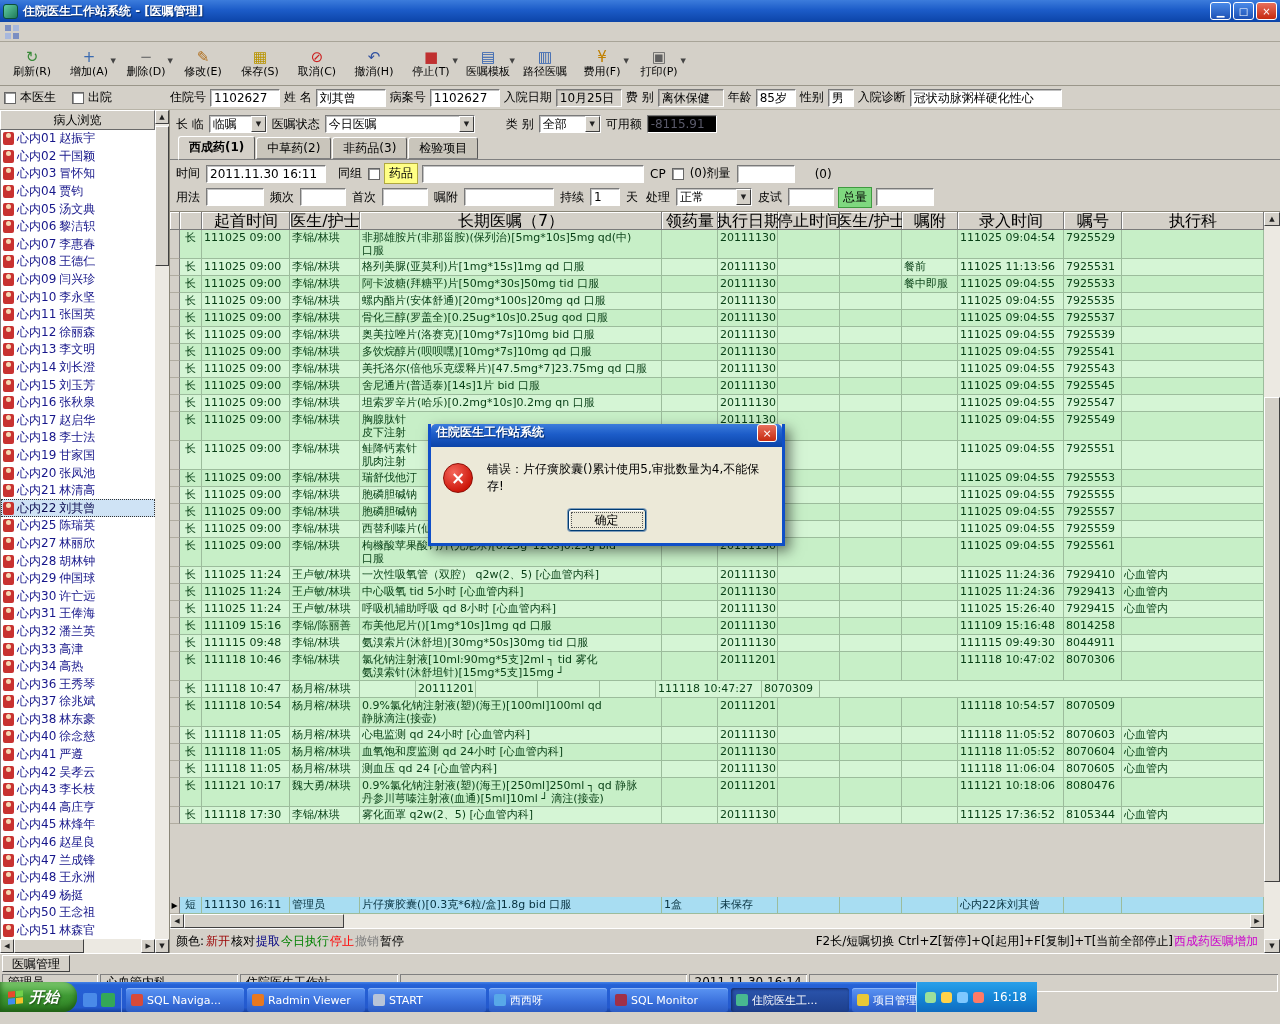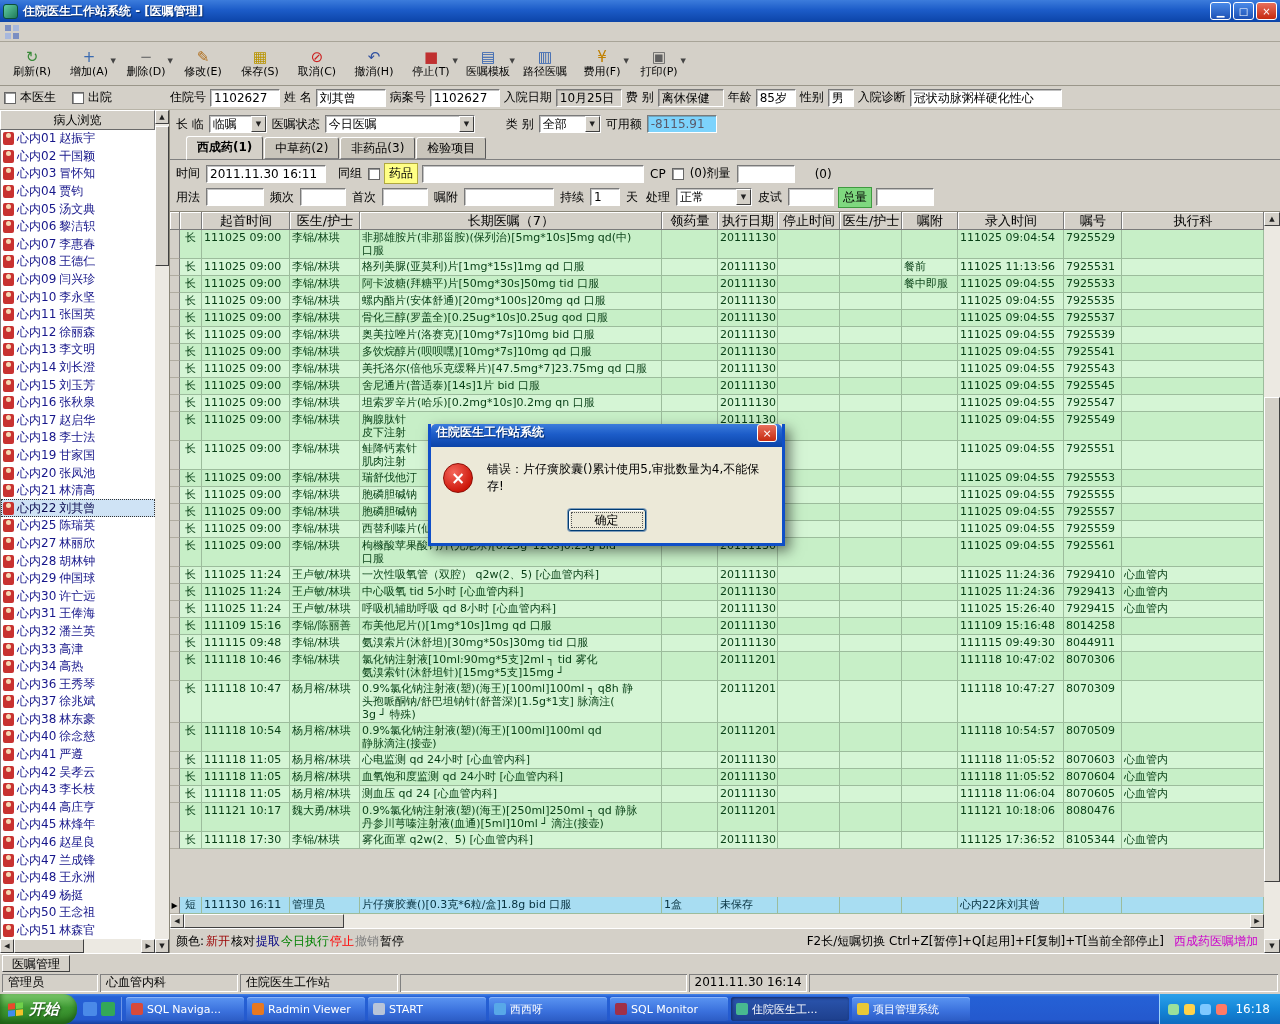--- a/index.html
+++ b/index.html
@@ -27,21 +27,21 @@
 .tbtn .ticon{font-size:15px;line-height:16px;height:16px}
 .tbtn .tlabel{font-size:11px;line-height:12px;white-space:nowrap}
 .tbtn .tarrow{position:absolute;right:1px;top:14px;font-size:7px;color:#444}
 
 .inforow1{height:24px;display:flex;align-items:center;gap:4px;padding:0 4px;border-bottom:1px solid #b8b4a8;white-space:nowrap}
 .left-checks{width:162px;display:flex;align-items:center;gap:4px;flex:0 0 auto}
 .lbl{white-space:nowrap}
 .cb{width:12px;height:12px;background:#fff;border:1px solid #666;box-shadow:inset 1px 1px 0 #999;flex:0 0 auto}
 .field{height:18px;line-height:16px;padding:0 3px;background:#fff;border:1px solid;border-color:#7a7a7a #fff #fff #7a7a7a;box-shadow:inset 1px 1px 0 rgba(80,80,80,.35);overflow:hidden;white-space:nowrap}
 .field.gray{background:#d4d0c8}
-.field.pink{background:#7dd3fc;color:#5a5a6a}
+.field.pink{background:#000000;color:#5a5a6a}
 .w70{width:70px}.w66{width:66px}.w40{width:40px}.w26{width:26px}.w150{width:152px}
 .dd{position:relative;padding-right:0}
 .dd-btn{position:absolute;right:0;top:0;bottom:0;width:15px;background:#d4d0c8;border:1px solid;border-color:#fff #404040 #404040 #fff;font-size:7px;display:flex;align-items:center;justify-content:center;color:#222}
 
 .main{height:843px;display:flex}
 .sidebar{width:170px;display:flex;border-right:1px solid #8a8678}
 .side-col{width:156px;display:flex;flex-direction:column}
 .side-header{height:20px;background:#d4d0c8;border:1px solid;border-color:#fff #6a6a6a #6a6a6a #fff;text-align:center;line-height:18px}
 .plist{flex:1;background:#fff;overflow:hidden;border-left:1px solid #808080}
 .pitem{height:17.6px;display:flex;align-items:center;gap:3px;padding:0 2px;color:#16168a;white-space:nowrap}
@@ -50,55 +50,55 @@
 .p-icon::before{content:"";position:absolute;top:1px;left:3px;width:5px;height:5px;background:#f6d7b2;border-radius:50%}
 
 .sb-v{width:14px;display:flex;flex-direction:column;background:#ece9e2}
 .sb-h{height:14px;display:flex;background:#ece9e2}
 .sb-btn{flex:0 0 14px;background:#d4d0c8;border:1px solid;border-color:#fff #404040 #404040 #fff;font-size:7px;display:flex;align-items:center;justify-content:center;color:#222}
 .sb-track{flex:1;position:relative}
 .sb-thumb{position:absolute;background:#d4d0c8;border:1px solid;border-color:#fff #404040 #404040 #fff}
 
 .content{flex:1;display:flex;flex-direction:column;min-width:0}
 .filterrow{height:28px;display:flex;align-items:center;gap:5px;padding:0 6px;white-space:nowrap}
-.tabsrow{height:22px;display:flex;align-items:flex-end;padding:0 16px;gap:1px;border-bottom:1px solid #808080}
+.tabsrow{height:22px;display:flex;align-items:flex-end;padding:0 8px;gap:1px;border-bottom:1px solid #808080}
 .tab{padding:2px 10px 1px;background:#c9c5bb;border:1px solid;border-color:#fff #585858 #808080 #fff;border-radius:3px 3px 0 0;font-size:12px}
 .tab.active{background:#d4d0c8;position:relative;top:1px;padding-bottom:3px;font-weight:bold}
 .formarea{height:52px;border-bottom:1px solid #8a8678;padding:2px 4px;display:flex;flex-direction:column;justify-content:space-around}
 .frow{display:flex;align-items:center;gap:4px;white-space:nowrap}
 .flbl{padding:0 2px}
 .flbl.yellow{background:#ffff86;border:1px solid #b0a840;padding:1px 4px}
 .flbl.green{background:#7fd87f;border:1px solid #3f9a3f;padding:1px 4px}
 .f-w120{width:120px}.f-w222{width:222px}.f-w58{width:58px}.f-w46{width:46px}.f-w90{width:90px}.f-w30{width:30px}.f-w76{width:76px}
 
 .tablewrap{flex:1;display:flex;min-height:0}
 .tablecol{flex:1;display:flex;flex-direction:column;min-width:0}
 .thead{height:18px;display:flex;background:#d4d0c8;flex:0 0 auto}
-.thead .tc{box-shadow:inset -1px -1px 0 #7a7a7a,inset 1px 1px 0 #fff;background:#d4d0c8;display:flex;align-items:center;justify-content:center;font-size:13px;overflow:hidden;white-space:nowrap}
+.thead .tc{box-shadow:inset -1px -1px 0 #7a7a7a,inset 1px 1px 0 #fff;background:#d4d0c8;display:flex;align-items:center;justify-content:center;font-size:16px;overflow:hidden;white-space:nowrap}
 .tbody{flex:1;display:flex;flex-direction:column;overflow:hidden;background:#d4d0c8}
 .trow{display:flex;min-height:17px;background:#c7efc7;color:#063e14;font-size:11px;flex:0 0 auto}
 .trow.alt{background:#d5f5d5}
 .trow.selected{background:#a8ddf2;color:#06303e;margin-top:auto}
 .trow .tc{border-right:1px solid #9cbc9c;border-bottom:1px solid #9cbc9c;padding:1px 2px;line-height:13px;overflow:hidden}
 .trow .c-gutter{background:#d4d0c8;border-right:1px solid #808080;border-bottom:1px solid #b0aca0;font-size:8px;color:#000;display:flex;align-items:center;justify-content:center;padding:0}
 .tc{flex:0 0 auto}
 .c-gutter{width:10px}.c-type{width:22px;text-align:center}.c-start{width:88px}.c-doc{width:70px}.c-order{width:302px;white-space:pre-line}.c-qty{width:56px}.c-exec{width:60px}.c-stop{width:62px}.c-stopdoc{width:62px}.c-note{width:56px}.c-entry{width:106px}.c-no{width:58px}.c-dept{flex:1 1 auto;width:auto}
 
 .legend{height:21px;display:flex;align-items:center;gap:2px;padding:12px 6px;font-size:12px;white-space:nowrap;border-top:1px solid #fff}
 .legend-items{display:flex;gap:0}
 .legend-item{margin-right:1px}
-.legend-right{margin-left:auto;display:flex;gap:10px}
+.legend-right{margin-left:auto;display:flex;gap:1px}
 
 .modulebar{height:19px;background:#d4d0c8;border-top:1px solid #fff;display:flex;align-items:flex-end;padding:0 2px}
 .module-tab{border:1px solid;border-color:#fff #404040 #404040 #fff;background:#d4d0c8;padding:0 9px;font-size:12px;height:17px;line-height:16px}
 .statusbar{height:22px;background:#d4d0c8;display:flex;align-items:center;padding:1px 2px;gap:2px}
 .sb-panel{height:18px;line-height:16px;padding:0 6px;box-shadow:inset 1px 1px 0 #808080,inset -1px -1px 0 #fff;white-space:nowrap;overflow:hidden}
 .sp1{width:96px}.sp2{width:138px}.sp3{width:158px}.sp4{flex:1.2}.sp5{width:118px}.sp6{flex:2}
 
-.taskbar{position:absolute;left:0;bottom:0;width:1280px;height:30px;background:linear-gradient(180deg,#4584e8 0%,#2561d6 9%,#2459ce 85%,#16409e 100%);display:flex;align-items:center;color:#fff}
+.taskbar{position:absolute;left:0;bottom:12px;width:1037px;height:30px;background:linear-gradient(180deg,#4584e8 0%,#2561d6 9%,#2459ce 85%,#16409e 100%);display:flex;align-items:flex-end;color:#fff}
 .startbtn{height:30px;flex:0 0 auto;background:linear-gradient(180deg,#7ecb6f 0%,#3f9a34 45%,#2d7d22 100%);border-radius:0 14px 14px 0;display:flex;align-items:center;gap:6px;padding:0 18px 0 8px;font-size:15px;font-weight:bold;font-style:italic;text-shadow:1px 1px 2px #1c4a14;box-shadow:inset 0 -3px 6px #1d5c14}
 .winflag{display:grid;grid-template-columns:7px 7px;grid-template-rows:6px 6px;gap:1px;transform:skewY(-6deg)}
 .winflag i{display:block}
 .winflag i:nth-child(1){background:#e84a2c}.winflag i:nth-child(2){background:#6fd04a}.winflag i:nth-child(3){background:#3f8cf0}.winflag i:nth-child(4){background:#f4c22a}
 .quicklaunch{display:flex;align-items:center;gap:4px;padding:0 6px;border-right:1px solid #6d96e8;height:24px}
 .ql-icon{width:14px;height:14px;border-radius:2px}
 .taskbtns{flex:1;display:flex;gap:3px;padding:0 4px;overflow:hidden}
 .taskbtn{flex:0 0 118px;height:24px;border-radius:3px;background:linear-gradient(180deg,#5a94f2,#3a70dc 60%,#2c5cc4);box-shadow:inset 0 1px 0 #8ab4f8;display:flex;align-items:center;gap:4px;padding:0 5px;font-size:11px;overflow:hidden}
 .taskbtn.active{background:linear-gradient(180deg,#2b55ae,#1d3f8c);box-shadow:inset 1px 1px 3px #122a64}
 .tb-icon{width:12px;height:12px;border-radius:2px;flex:0 0 auto;background:#ccc}
@@ -901,23 +901,20 @@
               <div class="tc c-note"></div>
               <div class="tc c-entry">111118 10:47:02</div>
               <div class="tc c-no">8070306</div>
               <div class="tc c-dept"></div>
             </div>
             <div class="trow alt">
               <div class="tc c-gutter"></div>
               <div class="tc c-type">长</div>
               <div class="tc c-start">111118 10:47</div>
               <div class="tc c-doc">杨月榕/林珙</div>
-              <div class="tc c-order">0.9%氯化钠注射液(塑)(海王)[100ml]100ml ┐ q8h 静
-头孢哌酮钠/舒巴坦钠针(舒普深)[1.5g*1支] 脉滴注(
-3g ┘ 特殊)</div>
               <div class="tc c-qty"></div>
               <div class="tc c-exec">20111201</div>
               <div class="tc c-stop"></div>
               <div class="tc c-stopdoc"></div>
               <div class="tc c-note"></div>
               <div class="tc c-entry">111118 10:47:27</div>
               <div class="tc c-no">8070309</div>
               <div class="tc c-dept"></div>
             </div>
             <div class="trow">

